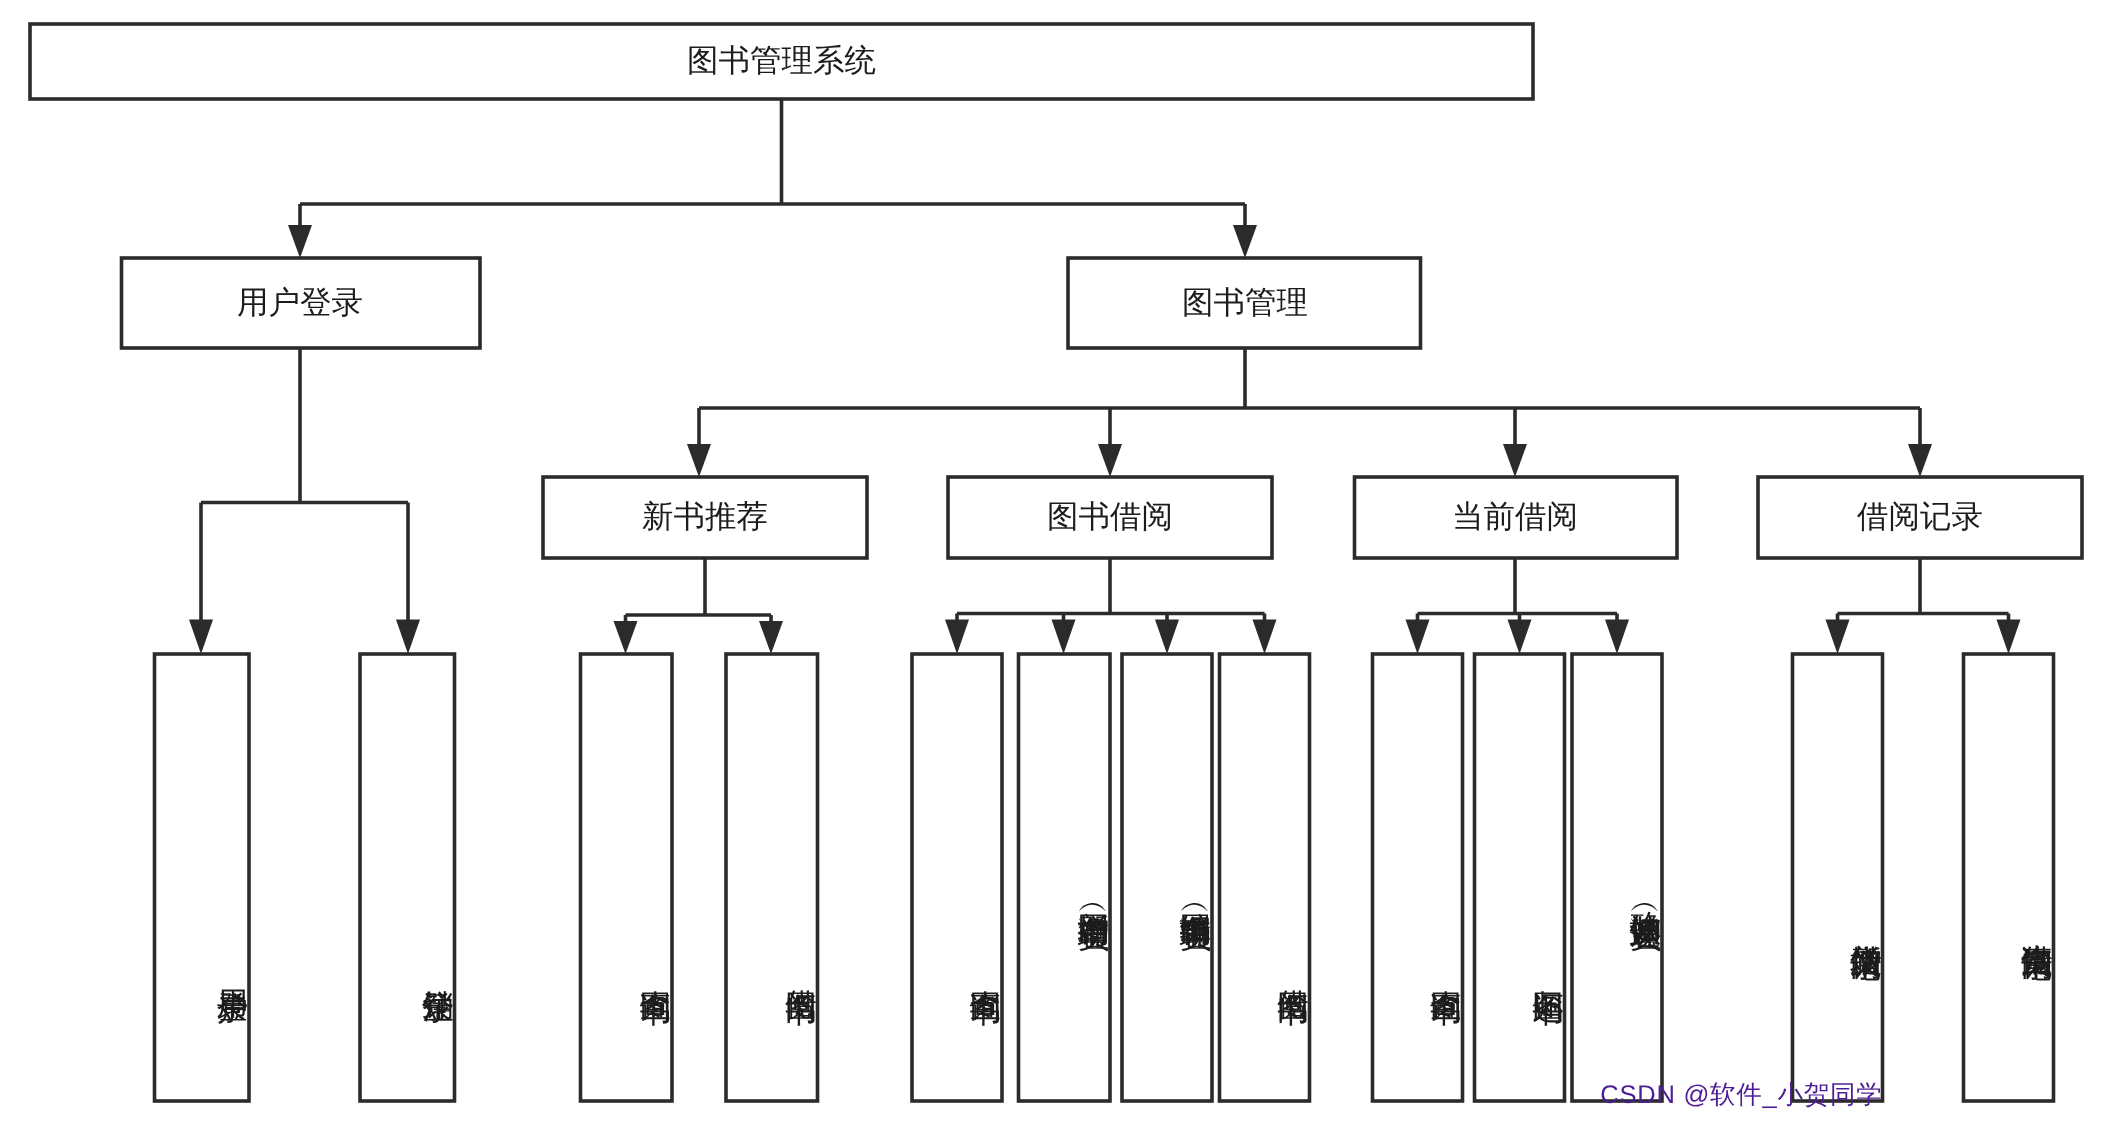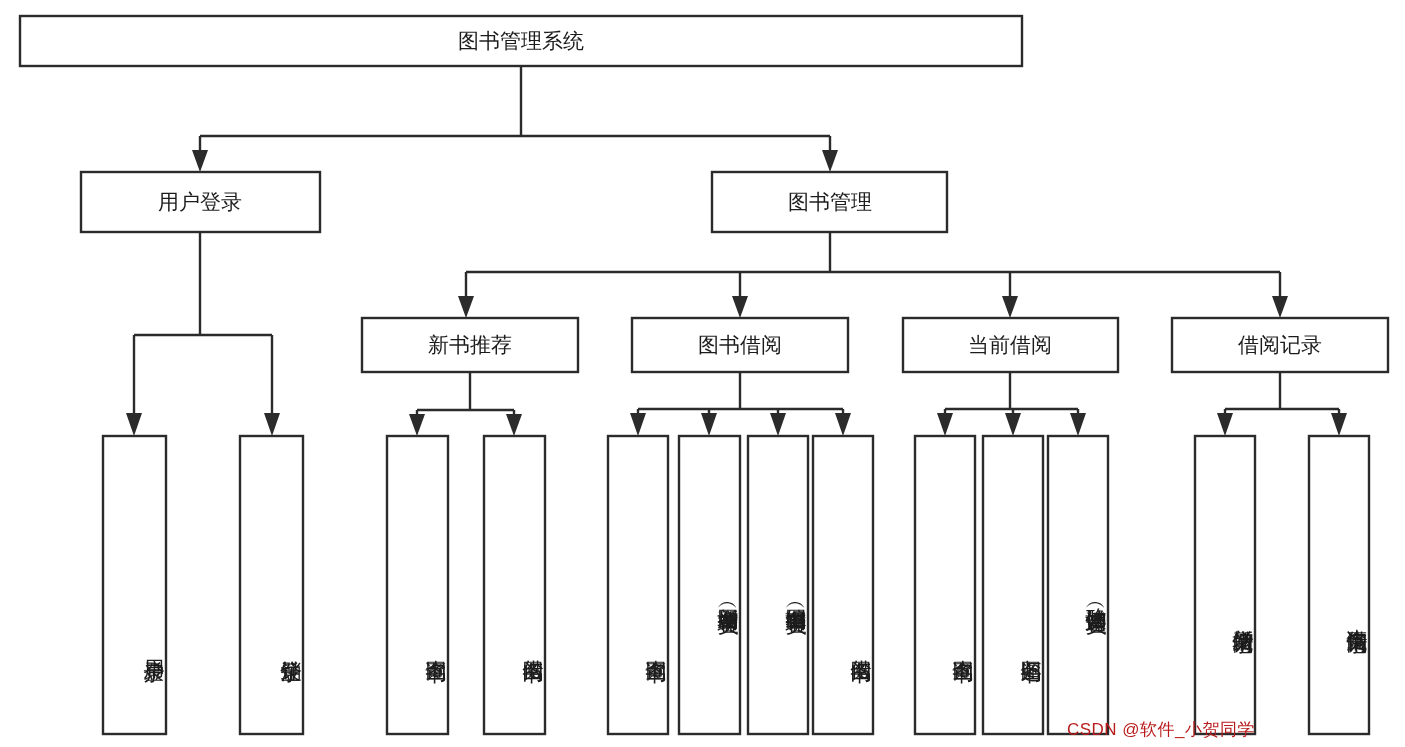--- a/index.html
+++ b/index.html
@@ -64,21 +64,21 @@
     display: flex;
     align-items: flex-start;
     justify-content: center;
   }
   .watermark {
     position: absolute;
     right: 14px;
     bottom: 6px;
     font-family: "Liberation Sans", "DejaVu Sans", sans-serif;
     font-size: 17px;
-    color: #b91c1c;
+    color: #4c1d95;
     white-space: nowrap;
     letter-spacing: 0.5px;
   }
 </style>
 </head>
 <body>
 
 <div id="diagram-root">
 
   <svg class="diagram" viewBox="0 0 1405 747" xmlns="http://www.w3.org/2000/svg">

